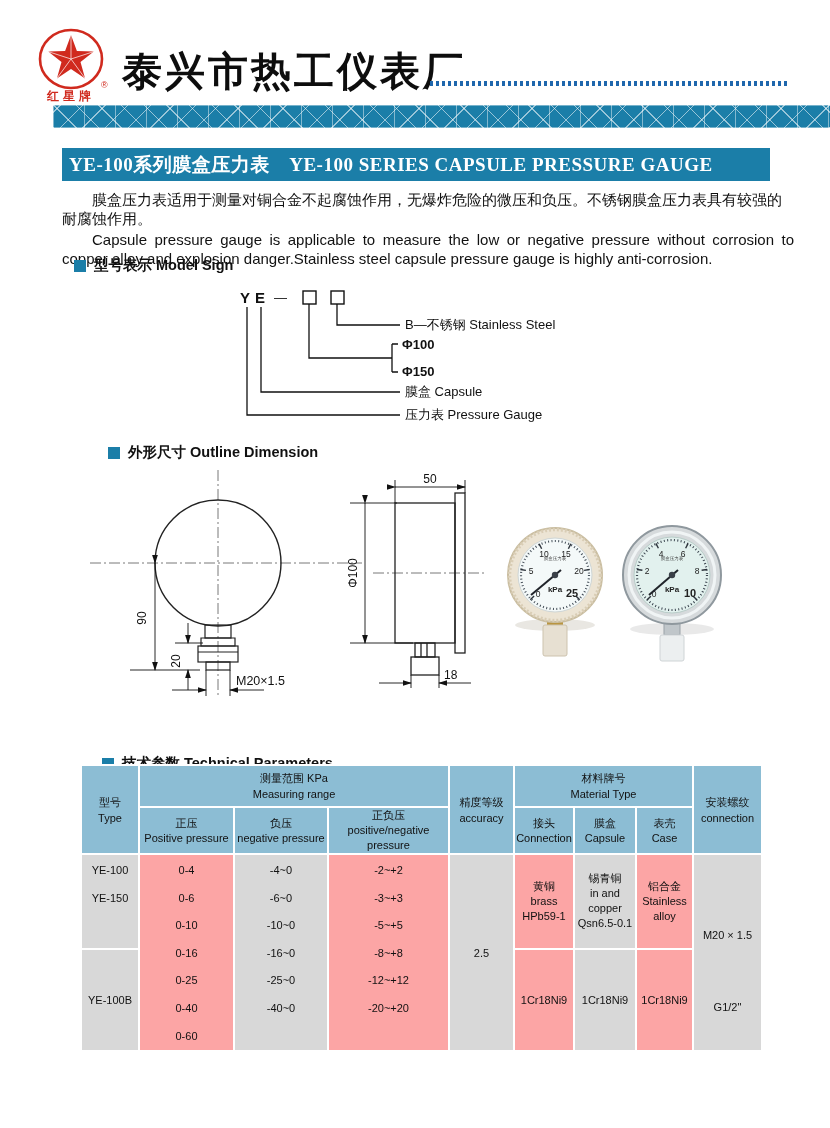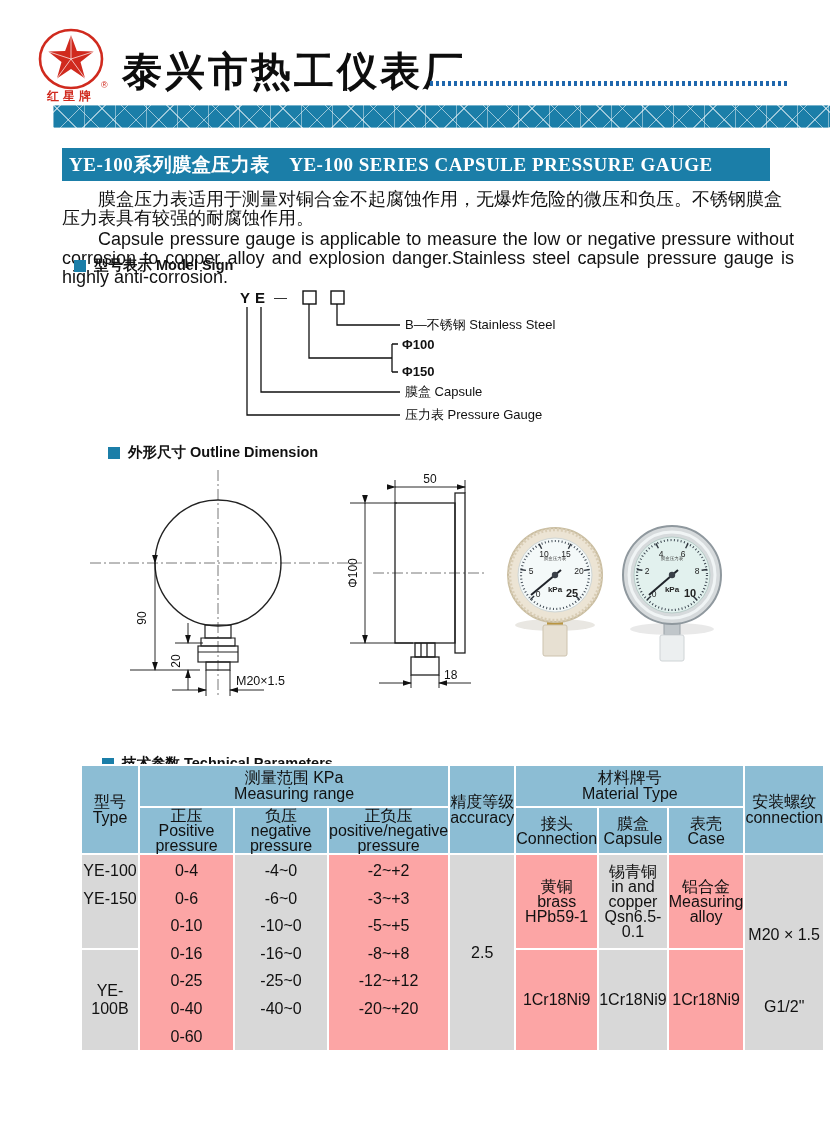--- a/index.html
+++ b/index.html
@@ -21,21 +21,21 @@
       repeating-linear-gradient(90deg,rgba(255,255,255,.45) 0 1px,transparent 1px 31px),
       linear-gradient(0deg,rgba(255,255,255,.4) 0 1px,transparent 1px 22px,rgba(255,255,255,.4) 22px 23px);}
 
   
   .title-bar{position:absolute;left:62px;top:148px;width:708px;height:33px;background:#1b7ea8;
              display:flex;align-items:center;padding-left:7px;box-sizing:border-box;}
   .title-bar span{font-family:"Liberation Serif","DejaVu Serif",serif;font-weight:bold;
                   color:#fff;font-size:19px;letter-spacing:.5px;white-space:nowrap;}
 
   
-  .intro{position:absolute;left:62px;top:190px;width:732px;font-size:18px;line-height:19px;}
+  .intro{position:absolute;left:62px;top:190px;width:732px;font-size:15px;line-height:19px;}
   .intro p{margin:0;}
   .intro .cn{text-indent:2em;margin-bottom:2px;}
   .intro .en{text-indent:2em;text-align:justify;}
 
   
   .sec-head{position:absolute;display:flex;align-items:center;gap:8px;font-size:14.5px;font-weight:bold;}
   .sec-bullet{width:12px;height:12px;background:#1b7ea8;display:inline-block;}
   #sec-model{left:74px;top:256px;}
   #sec-outline{left:74px;top:443px;padding-left:34px;}
   #sec-params{left:74px;top:754px;padding-left:28px;}
@@ -44,21 +44,21 @@
   .drawing text{font-family:"Liberation Sans","DejaVu Sans",sans-serif;fill:#111;}
   #model-svg{position:absolute;left:200px;top:286px;}
   #front-view{position:absolute;left:70px;top:466px;}
   #side-view{position:absolute;left:345px;top:470px;}
   #gauge-left{position:absolute;left:498px;top:513px;}
   #gauge-right{position:absolute;left:612px;top:511px;}
 
   
   .params-table{position:absolute;left:80px;top:764px;border-collapse:collapse;table-layout:fixed;}
   .params-table th,.params-table td{border:2px solid #fff;padding:0;text-align:center;
-      font-size:16px;font-weight:normal;white-space:pre-line;}
+      font-size:11px;font-weight:normal;white-space:pre-line;}
   .params-table th{background:#8cbdd4;line-height:16px;}
   .c-gray{background:#d8d8d8;}
   .c-blue{background:#fca5a5;}
   .vals{vertical-align:top;line-height:27.6px;padding-top:2px !important;}
   .cell-type-top{vertical-align:top;line-height:27.6px;padding-top:2px !important;}
   .mat{vertical-align:middle;line-height:15px;}
   .thread-cell{line-height:36px;}
   tr.rowA{height:93px;} tr.rowB{height:101px;}
   th.h-top{height:40px;} th.h-sub{height:34px;line-height:15px;}
 </style>
@@ -313,21 +313,21 @@
 -12~+12
 -20~+20</td>
         <td class="c-gray" rowspan="2">2.5</td>
         <td class="c-blue mat">黄铜
 brass
 HPb59-1</td>
         <td class="c-gray mat">锡青铜
 in and copper
 Qsn6.5-0.1</td>
         <td class="c-blue mat">铝合金
-Measuring alloy</td>
+Stainless alloy</td>
         <td class="c-gray thread-cell" rowspan="2">
           <span>M20 × 1.5</span><br>
           <span>G1/2"</span>
         </td>
       </tr>
       <tr class="rowB">
         <td class="c-gray">YE-100B</td>
         <td class="c-blue">1Cr18Ni9</td>
         <td class="c-gray">1Cr18Ni9</td>
         <td class="c-blue">1Cr18Ni9</td>

